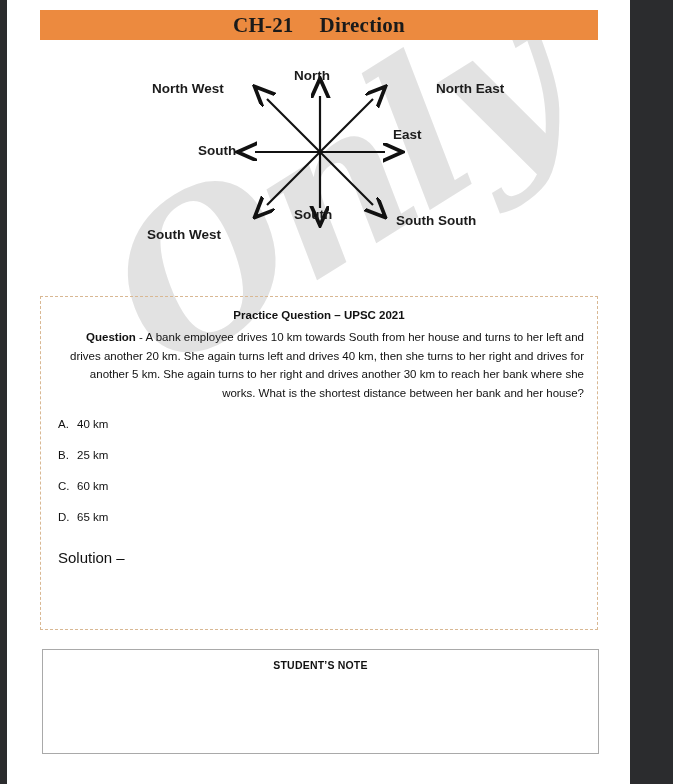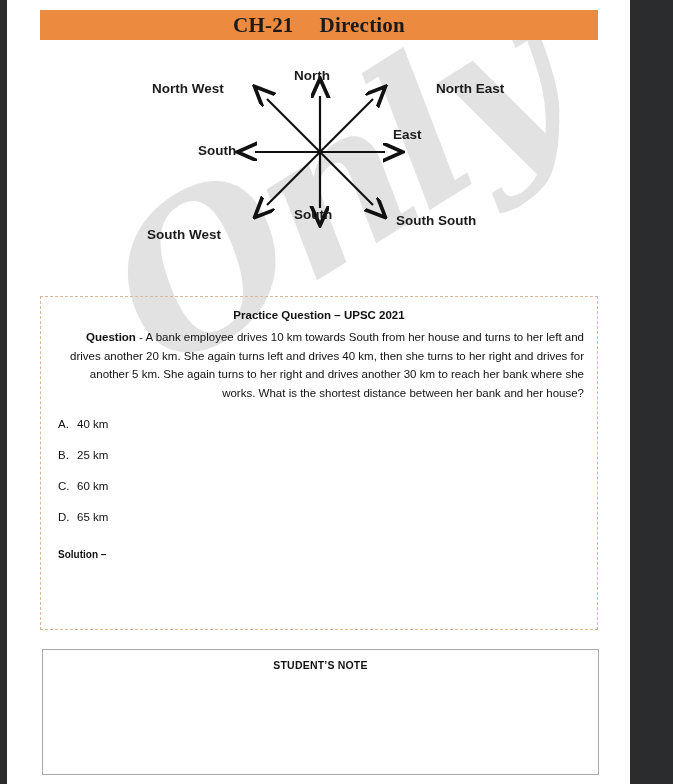--- a/index.html
+++ b/index.html
@@ -149,37 +149,37 @@
   .option-row {
     font-size: 11.5px;
     color: #111;
     margin-bottom: 19px;
     display: flex;
   }
   .option-key { width: 19px; flex: 0 0 19px; }
   .option-text { }
   .solution-label {
     margin: 26px 0 0 4px;
-    font-size: 10px;
-    font-weight: 700;
+    font-size: 15px;
+    font-weight: 400;
     color: #111;
   }
   .solution-text {
     margin: 16px 0 0 4px;
     font-size: 11.5px;
     color: #111;
   }
 
   
   .note-box {
     position: absolute;
     left: 35px;
     top: 649px;
     width: 557px;
-    height: 126px;
+    height: 105px;
     border: 1px solid #a9a9a9;
     box-sizing: border-box;
     background: #ffffff;
     z-index: 5;
   }
   .note-title {
     text-align: center;
     font-size: 10.5px;
     font-weight: 700;
     color: #111;

